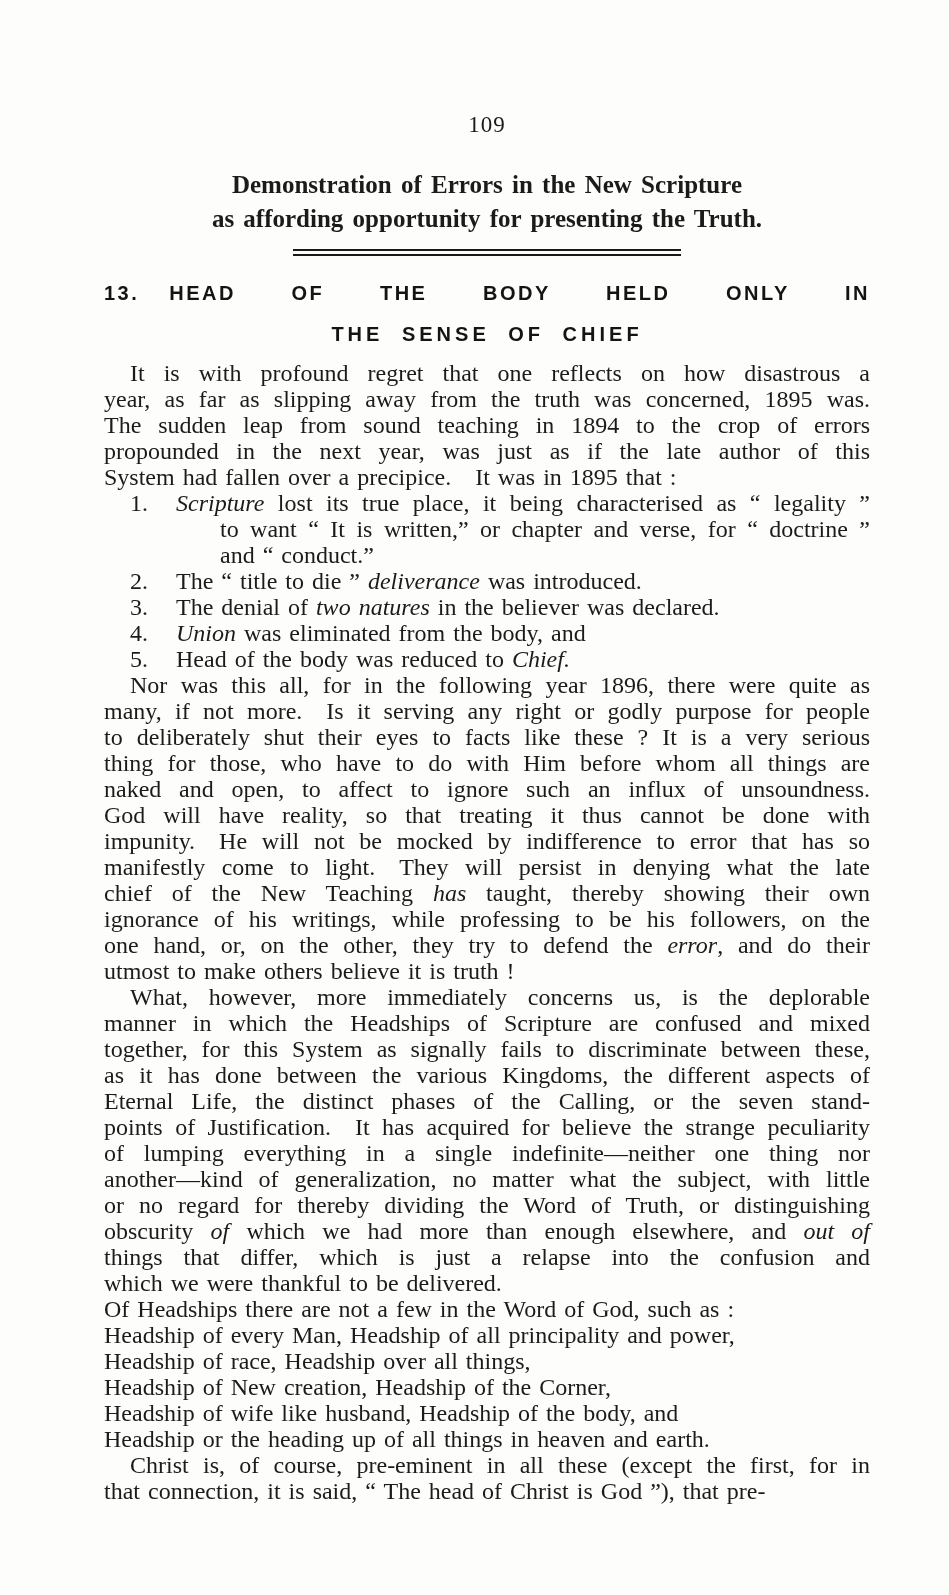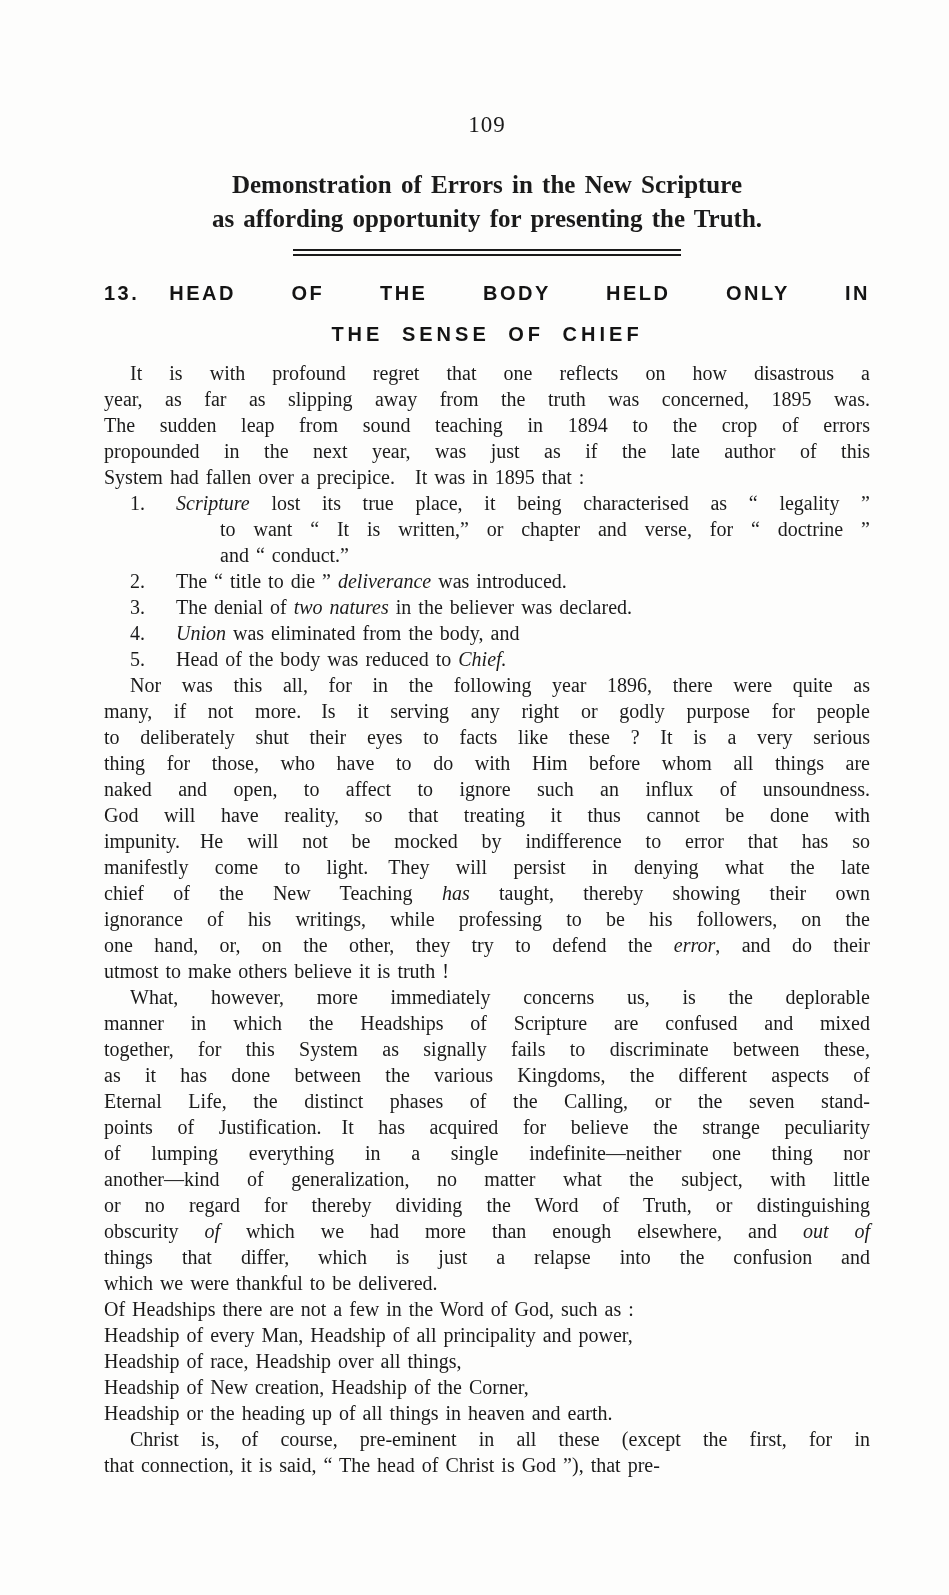--- a/index.html
+++ b/index.html
@@ -63,21 +63,21 @@
     text-align: justify;
     text-align-last: justify;
   }
   .sec-l2 {
     text-align: center;
     letter-spacing: 4px;
     word-spacing: 9px;
   }
   .content {
     margin-top: 5px;
-    font-size: 20px;
+    font-size: 24px;
     line-height: 26px;
     word-spacing: 2px;
   }
   .content em {
     font-style: italic;
   }
   .tline {
     text-align: justify;
     text-align-last: justify;
   }
@@ -198,20 +198,21 @@
         <div class="tline"><span>obscurity </span><em>of</em><span> which we had more than enough elsewhere, and </span><em>out of</em></div>
         <div class="tline"><span>things that differ, which is just a relapse into the confusion and</span></div>
         <div class="tline"><span>which we were thankful to be delivered.</span></div>
       </div>
 
     <div class="para natural">
         <div class="tline"><span>Of Headships there are not a few in the Word of God, such as :</span></div>
         <div class="tline"><span>Headship of every Man, Headship of all principality and power,</span></div>
         <div class="tline"><span>Headship of race, Headship over all things,</span></div>
         <div class="tline"><span>Headship of New creation, Headship of the Corner,</span></div>
+        <div class="tline"><span>Headship of wife like husband, Headship of the body, and</span></div>
         <div class="tline"><span>Headship or the heading up of all things in heaven and earth.</span></div>
       </div>
 
     <div class="para fl-indent">
         <div class="tline"><span>Christ is, of course, pre-eminent in all these (except the first, for in</span></div>
         <div class="tline"><span>that connection, it is said, “ The head of Christ is God ”), that pre-</span></div>
       </div>
 
   </div>
 </div>

